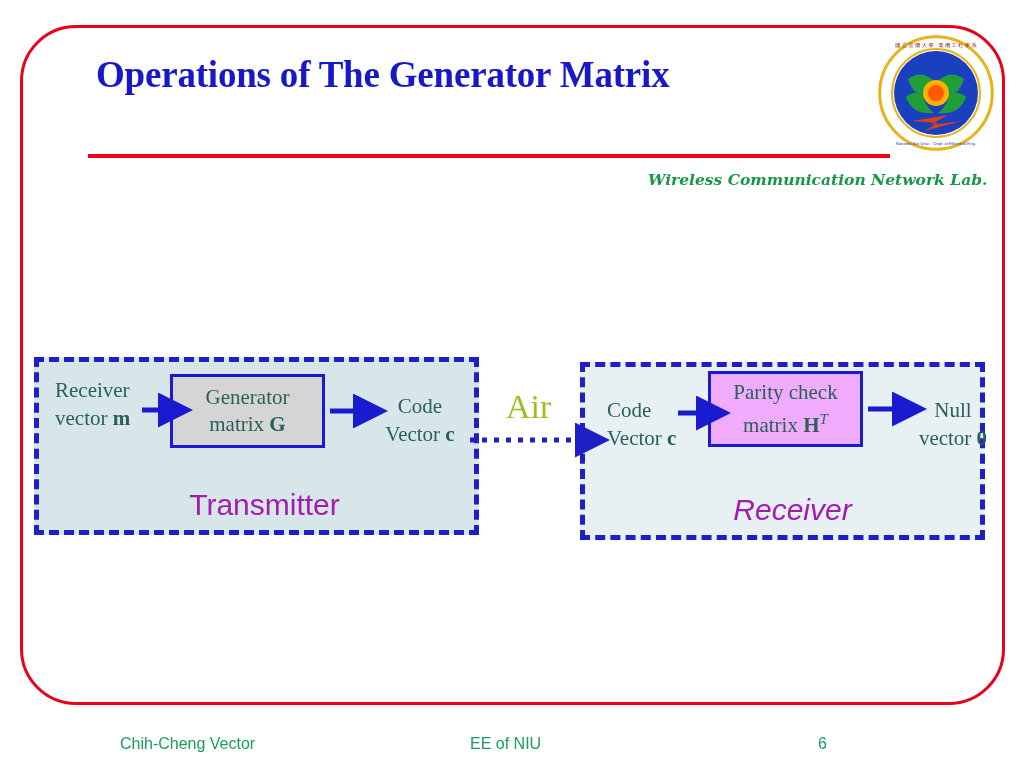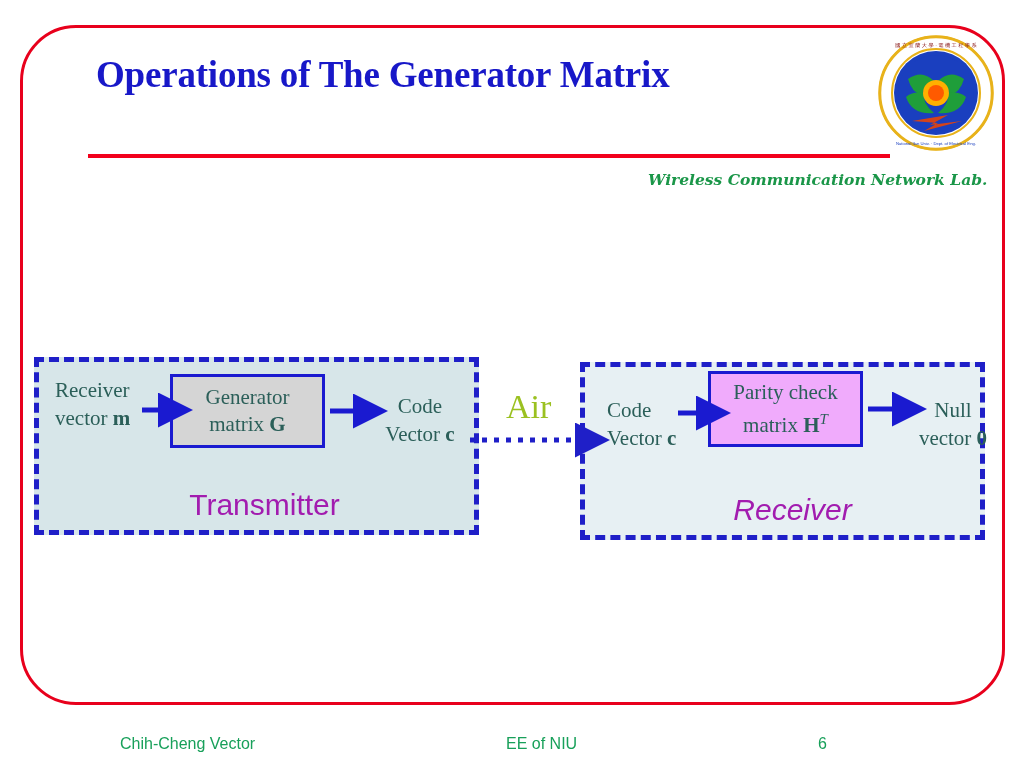--- a/index.html
+++ b/index.html
@@ -175,21 +175,21 @@
   }
 
   
   .footer-text {
     position: absolute;
     color: #18a05a;
     font-family: "Liberation Sans", sans-serif;
     font-size: 16px;
   }
   #footer-author { left: 120px; top: 735px; }
-  #footer-org    { left: 470px; top: 735px; margin-left: 36px; }
+  #footer-org    { left: 470px; top: 735px; }
   #footer-page   { left: 818px; top: 735px; }
 
   #cengage-logo {
     position: absolute;
     left: 890px;
     top: 725px;
     width: 110px;
     height: 34px;
   }
   #cengage-text {

